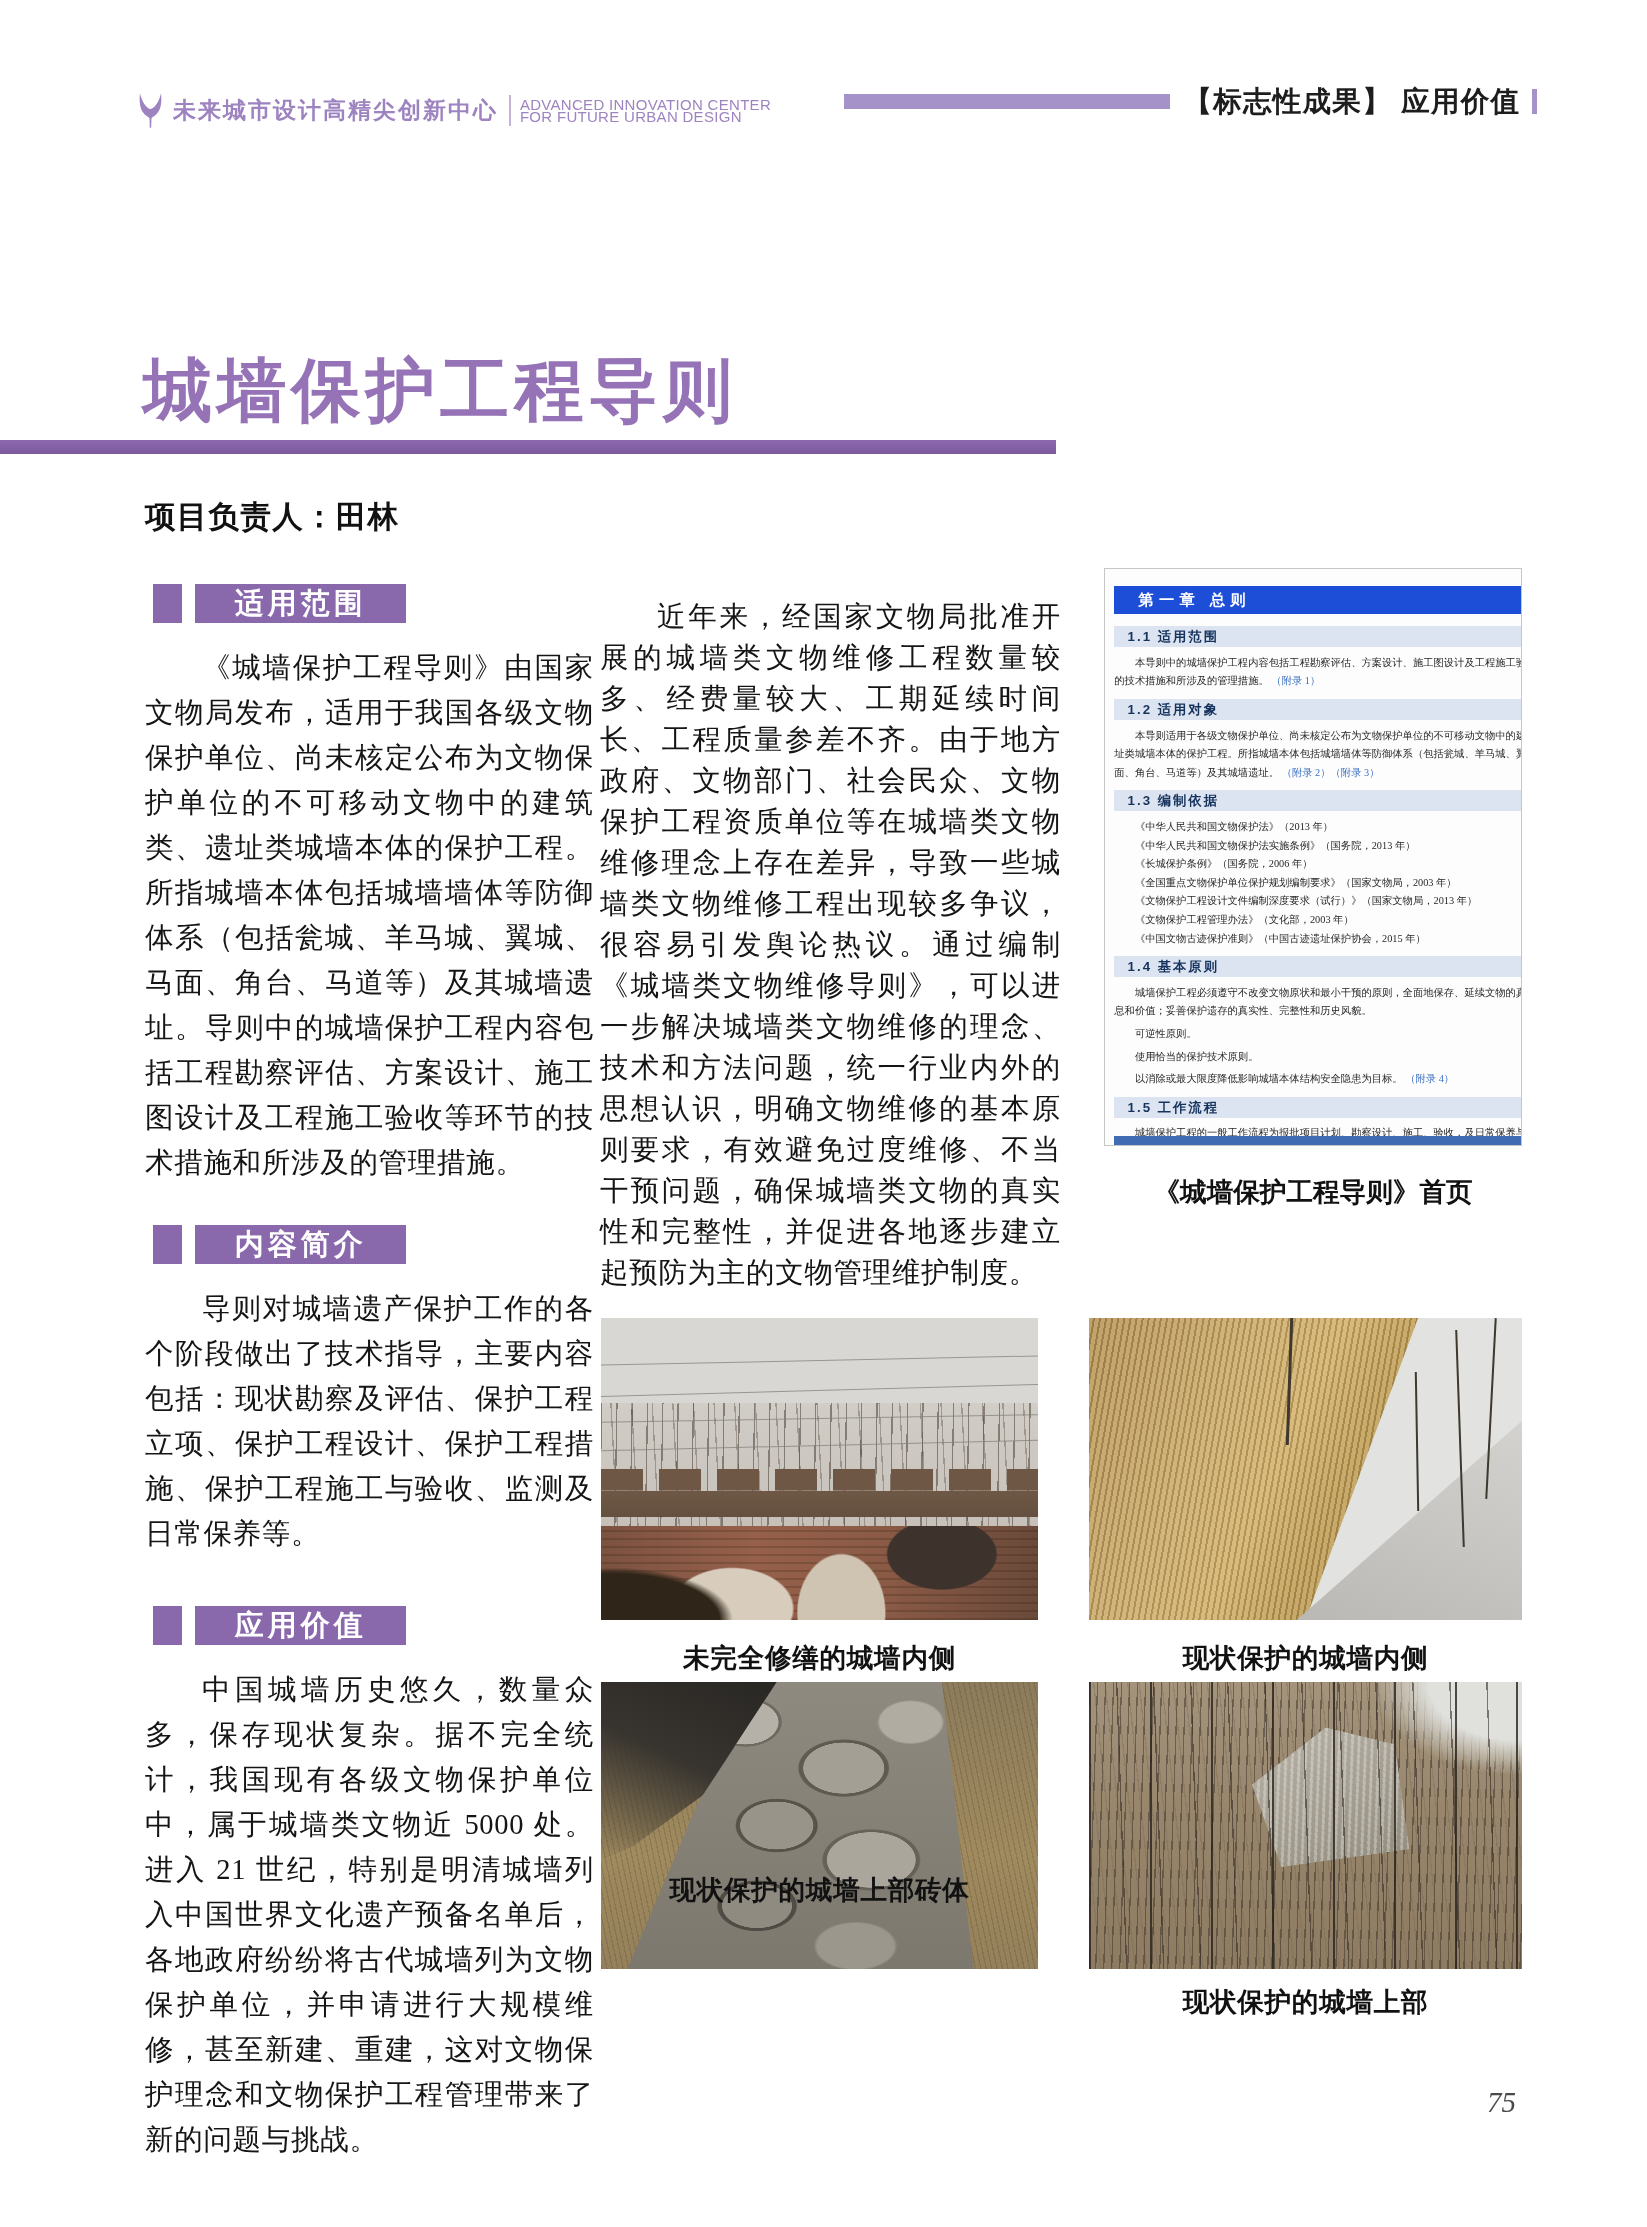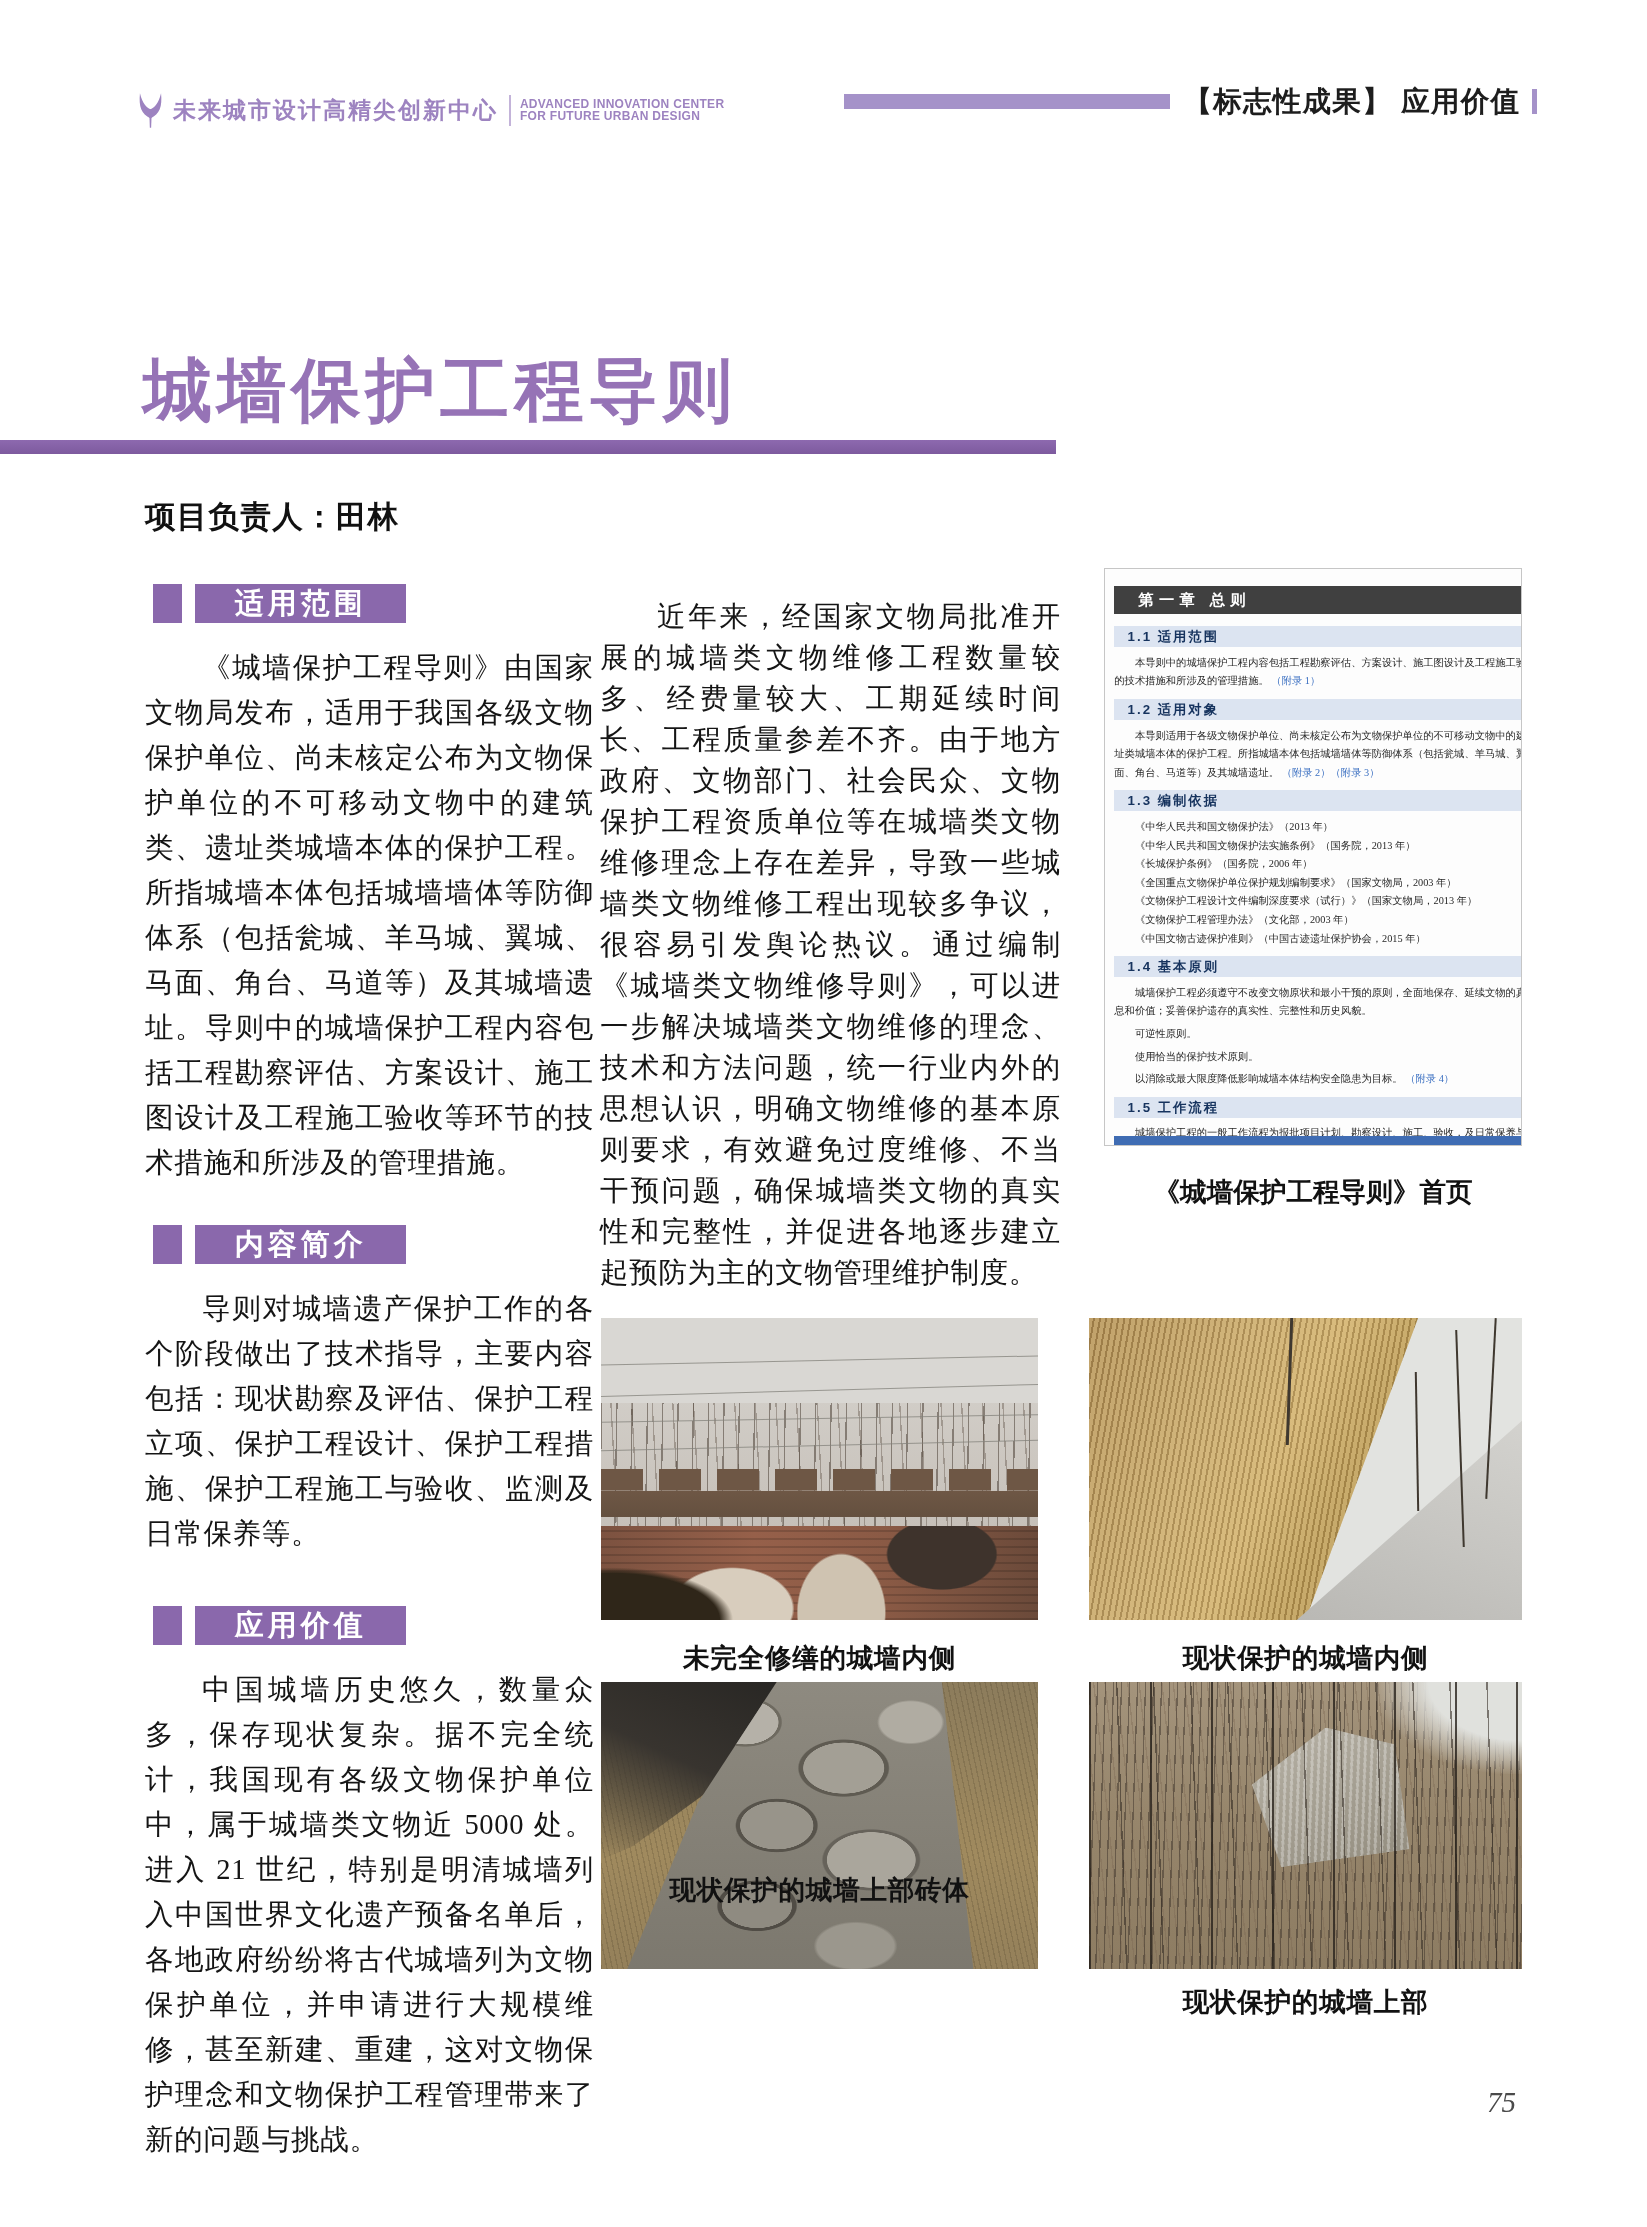--- a/index.html
+++ b/index.html
@@ -5,22 +5,22 @@
   html,body{margin:0;padding:0;background:#e8e8e8;}
   .page{position:relative;width:1647px;height:2227px;background:#ffffff;overflow:hidden;
         font-family:"Liberation Serif","DejaVu Serif",serif;}
 
   
   .logo{position:absolute;left:136px;top:92px;display:flex;align-items:center;}
   .logo-mark{width:29px;height:37px;margin-right:8px;}
   .logo-cn{font-family:"Liberation Sans","DejaVu Sans",sans-serif;font-weight:bold;
            font-size:23px;color:#9d83c0;letter-spacing:2px;}
   .logo-div{width:2px;height:30.5px;background:#c3b3d9;margin:0 9.3px 0 10.6px;}
-  .logo-en{font-family:"Liberation Sans","DejaVu Sans",sans-serif;font-weight:bold;
-           font-size:12px;line-height:11.3px;color:#9d83c0;letter-spacing:0.3px;}
+  .logo-en{font-family:"Liberation Sans","DejaVu Sans",sans-serif;font-weight:normal;
+           font-size:15px;line-height:11.3px;color:#9d83c0;letter-spacing:0.3px;}
   .header-right{position:absolute;left:844px;right:110px;top:84px;height:35px;
                 display:flex;align-items:center;}
   .hbar{flex:1;height:15.3px;background:#a592c9;margin-right:13.3px;}
   .htext{font-family:"Liberation Sans","DejaVu Sans",sans-serif;font-weight:bold;
          font-size:28.5px;color:#1d1d1d;letter-spacing:1.3px;white-space:nowrap;}
   .htick{width:4.6px;height:25px;background:#a592c9;margin-left:12px;}
 
   
   .doc-title{position:absolute;left:143px;top:345px;
              font-family:"Liberation Sans","DejaVu Sans",sans-serif;font-weight:bold;
@@ -44,21 +44,21 @@
   .mt-value{margin-top:50px;}
 
   
   .col-mid{position:absolute;left:600px;top:596px;width:461px;}
   .col-mid .body-text{line-height:41px;margin:0;}
 
   
   .docimg{position:absolute;left:1104px;top:568px;width:418px;height:578px;
           background:#fdfdfd;border:0.7px solid #c6c6c6;overflow:hidden;box-sizing:border-box;}
   .doc-inner{position:relative;width:465px;height:100%;}
-  .doc-chapter{margin:17.3px 0 12px 9.3px;height:28px;background:#404040;color:#fff;
+  .doc-chapter{margin:17.3px 0 12px 9.3px;height:28px;background:#1d4ed8;color:#fff;
                font-family:"Liberation Sans","DejaVu Sans",sans-serif;font-weight:bold;
                font-size:15.3px;line-height:28px;padding-left:24px;letter-spacing:5.3px;}
   .doc-band{margin:8px 0 6.6px 9.3px;height:21px;background:#dce4f1;color:#16335e;
             font-family:"Liberation Sans","DejaVu Sans",sans-serif;font-weight:bold;
             font-size:13.3px;line-height:21px;padding-left:13.3px;letter-spacing:2px;}
   .doc-p{margin:2.7px 0 4px 9.3px;font-size:10.3px;line-height:18.6px;color:#262626;
          text-indent:2em;}
   .doc-ref{margin-left:9.3px;font-size:10.3px;line-height:18.6px;color:#262626;text-indent:2em;}
   .doc-note{color:#3a6fc1;text-align:right;}
   .doc-footbar{position:absolute;left:9.3px;bottom:5.3px;width:465px;height:21px;background:#3f6cb3;}

